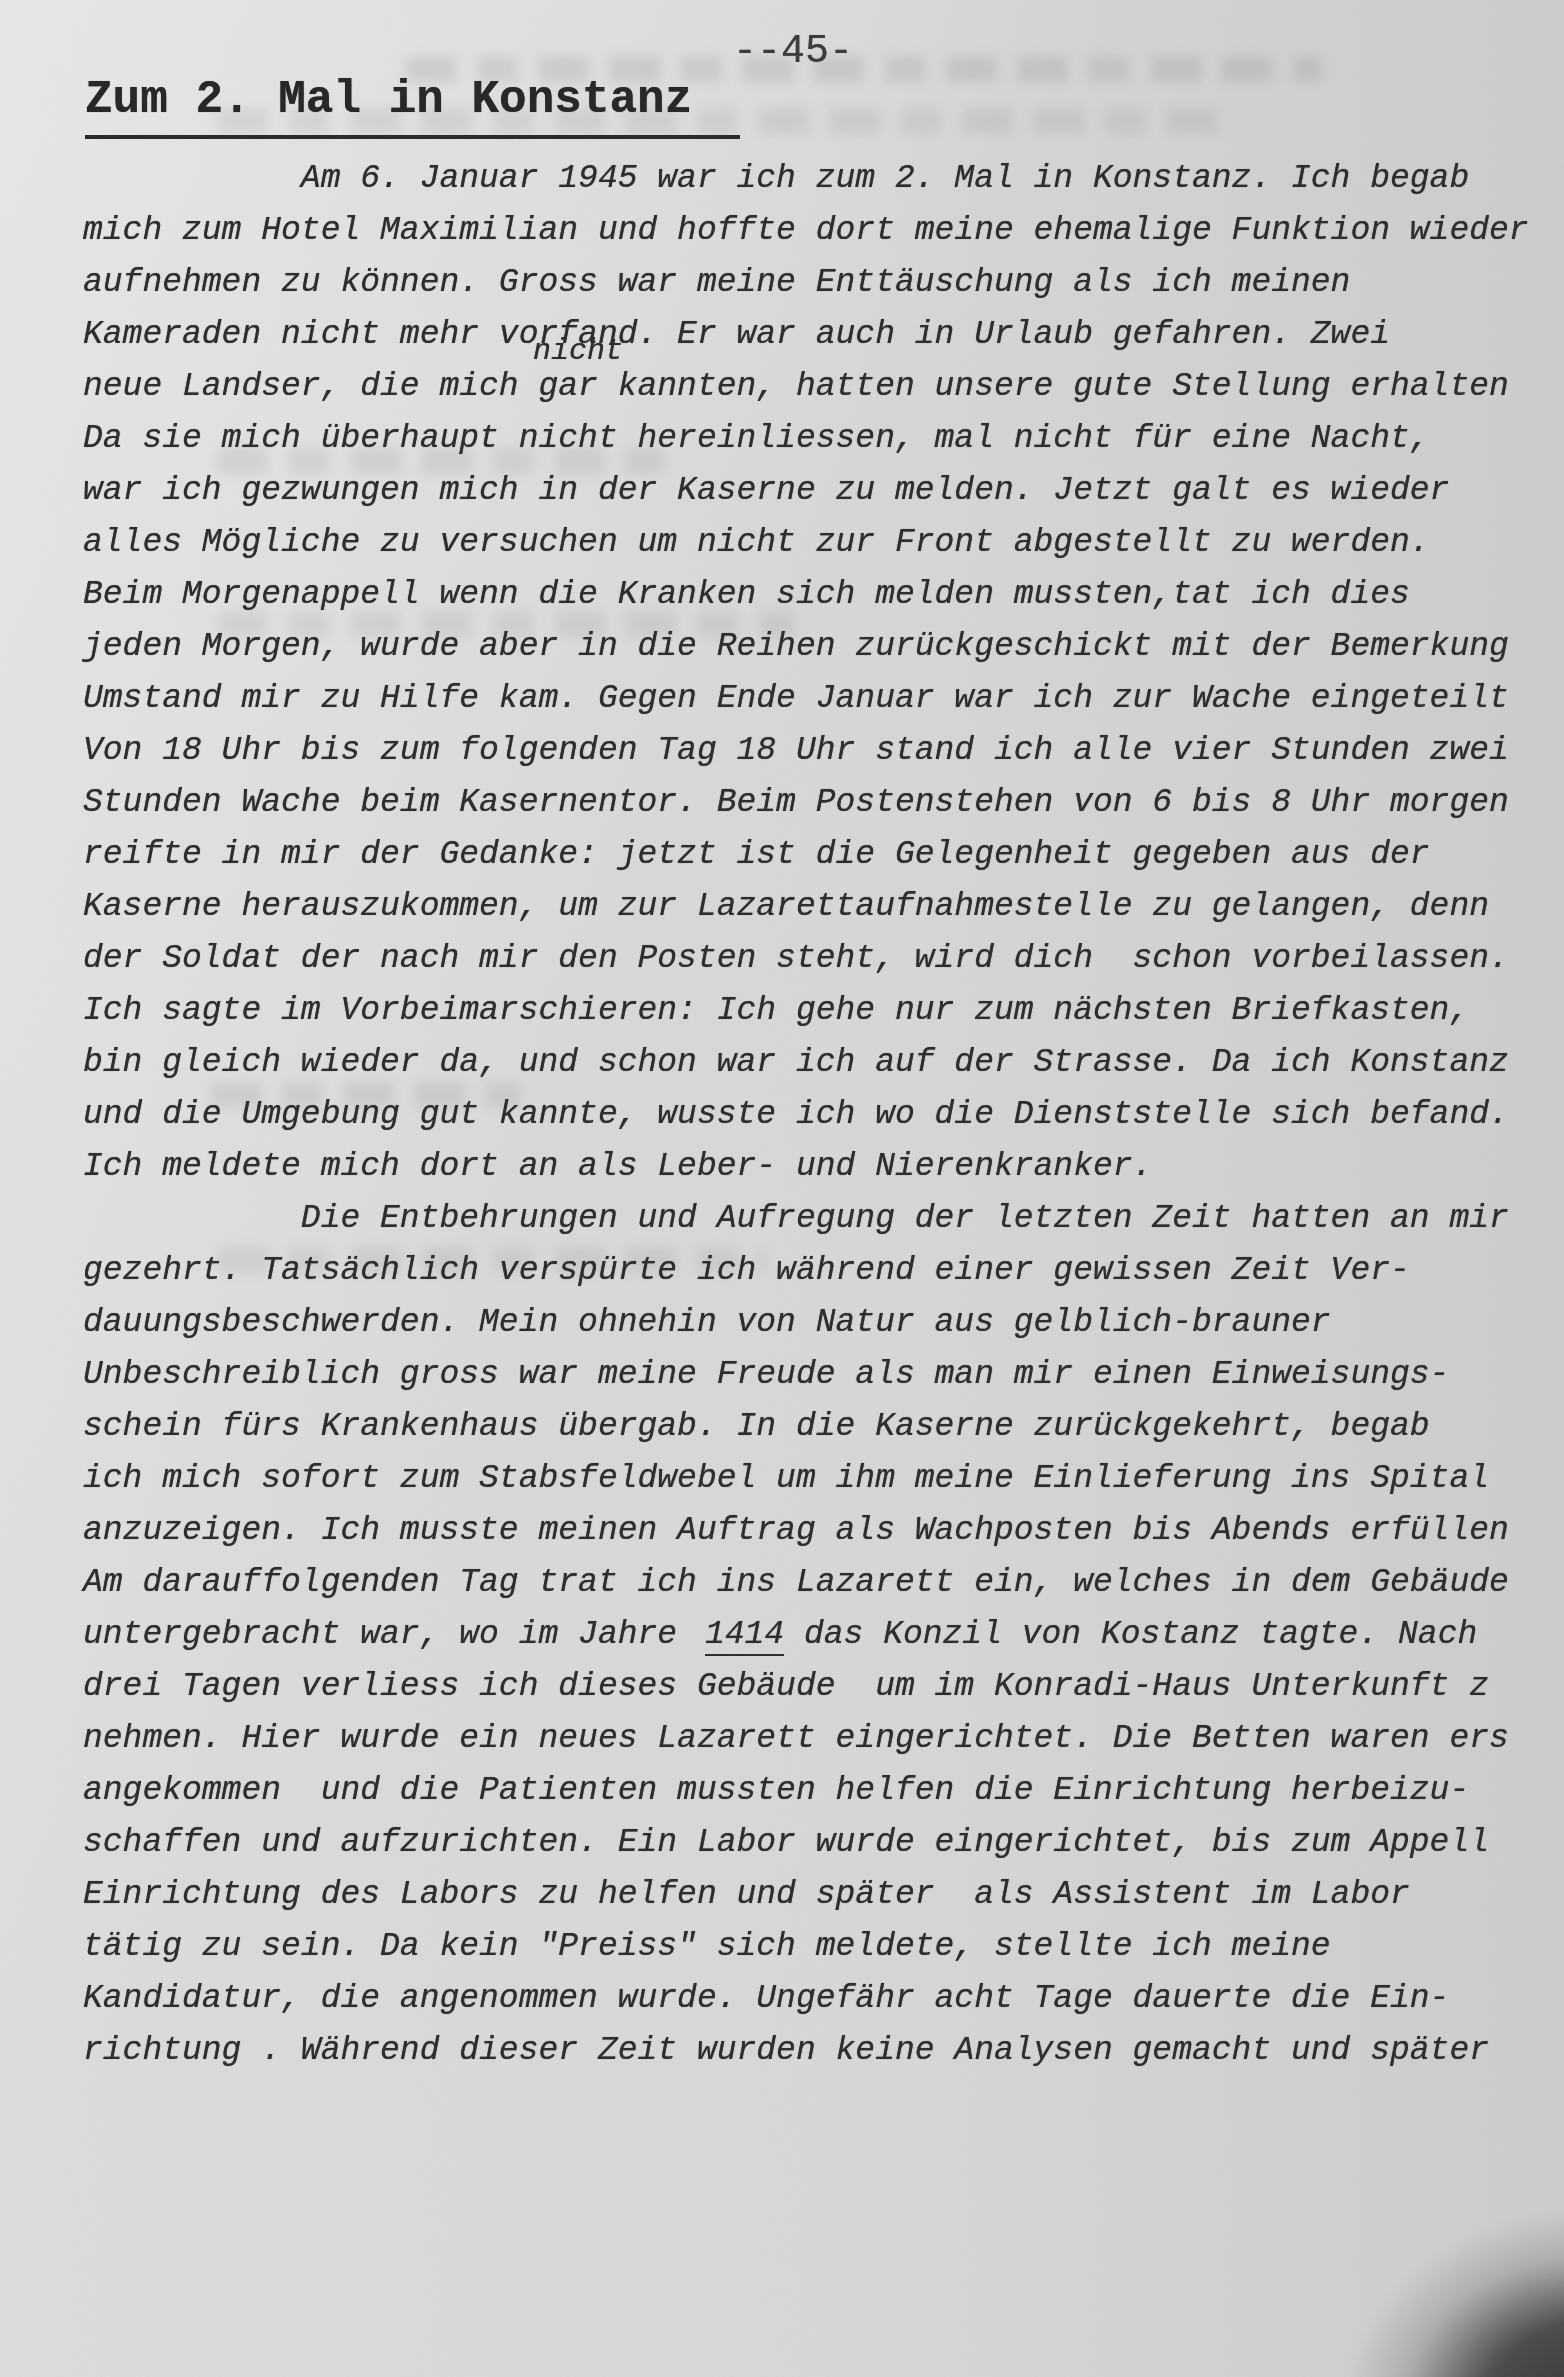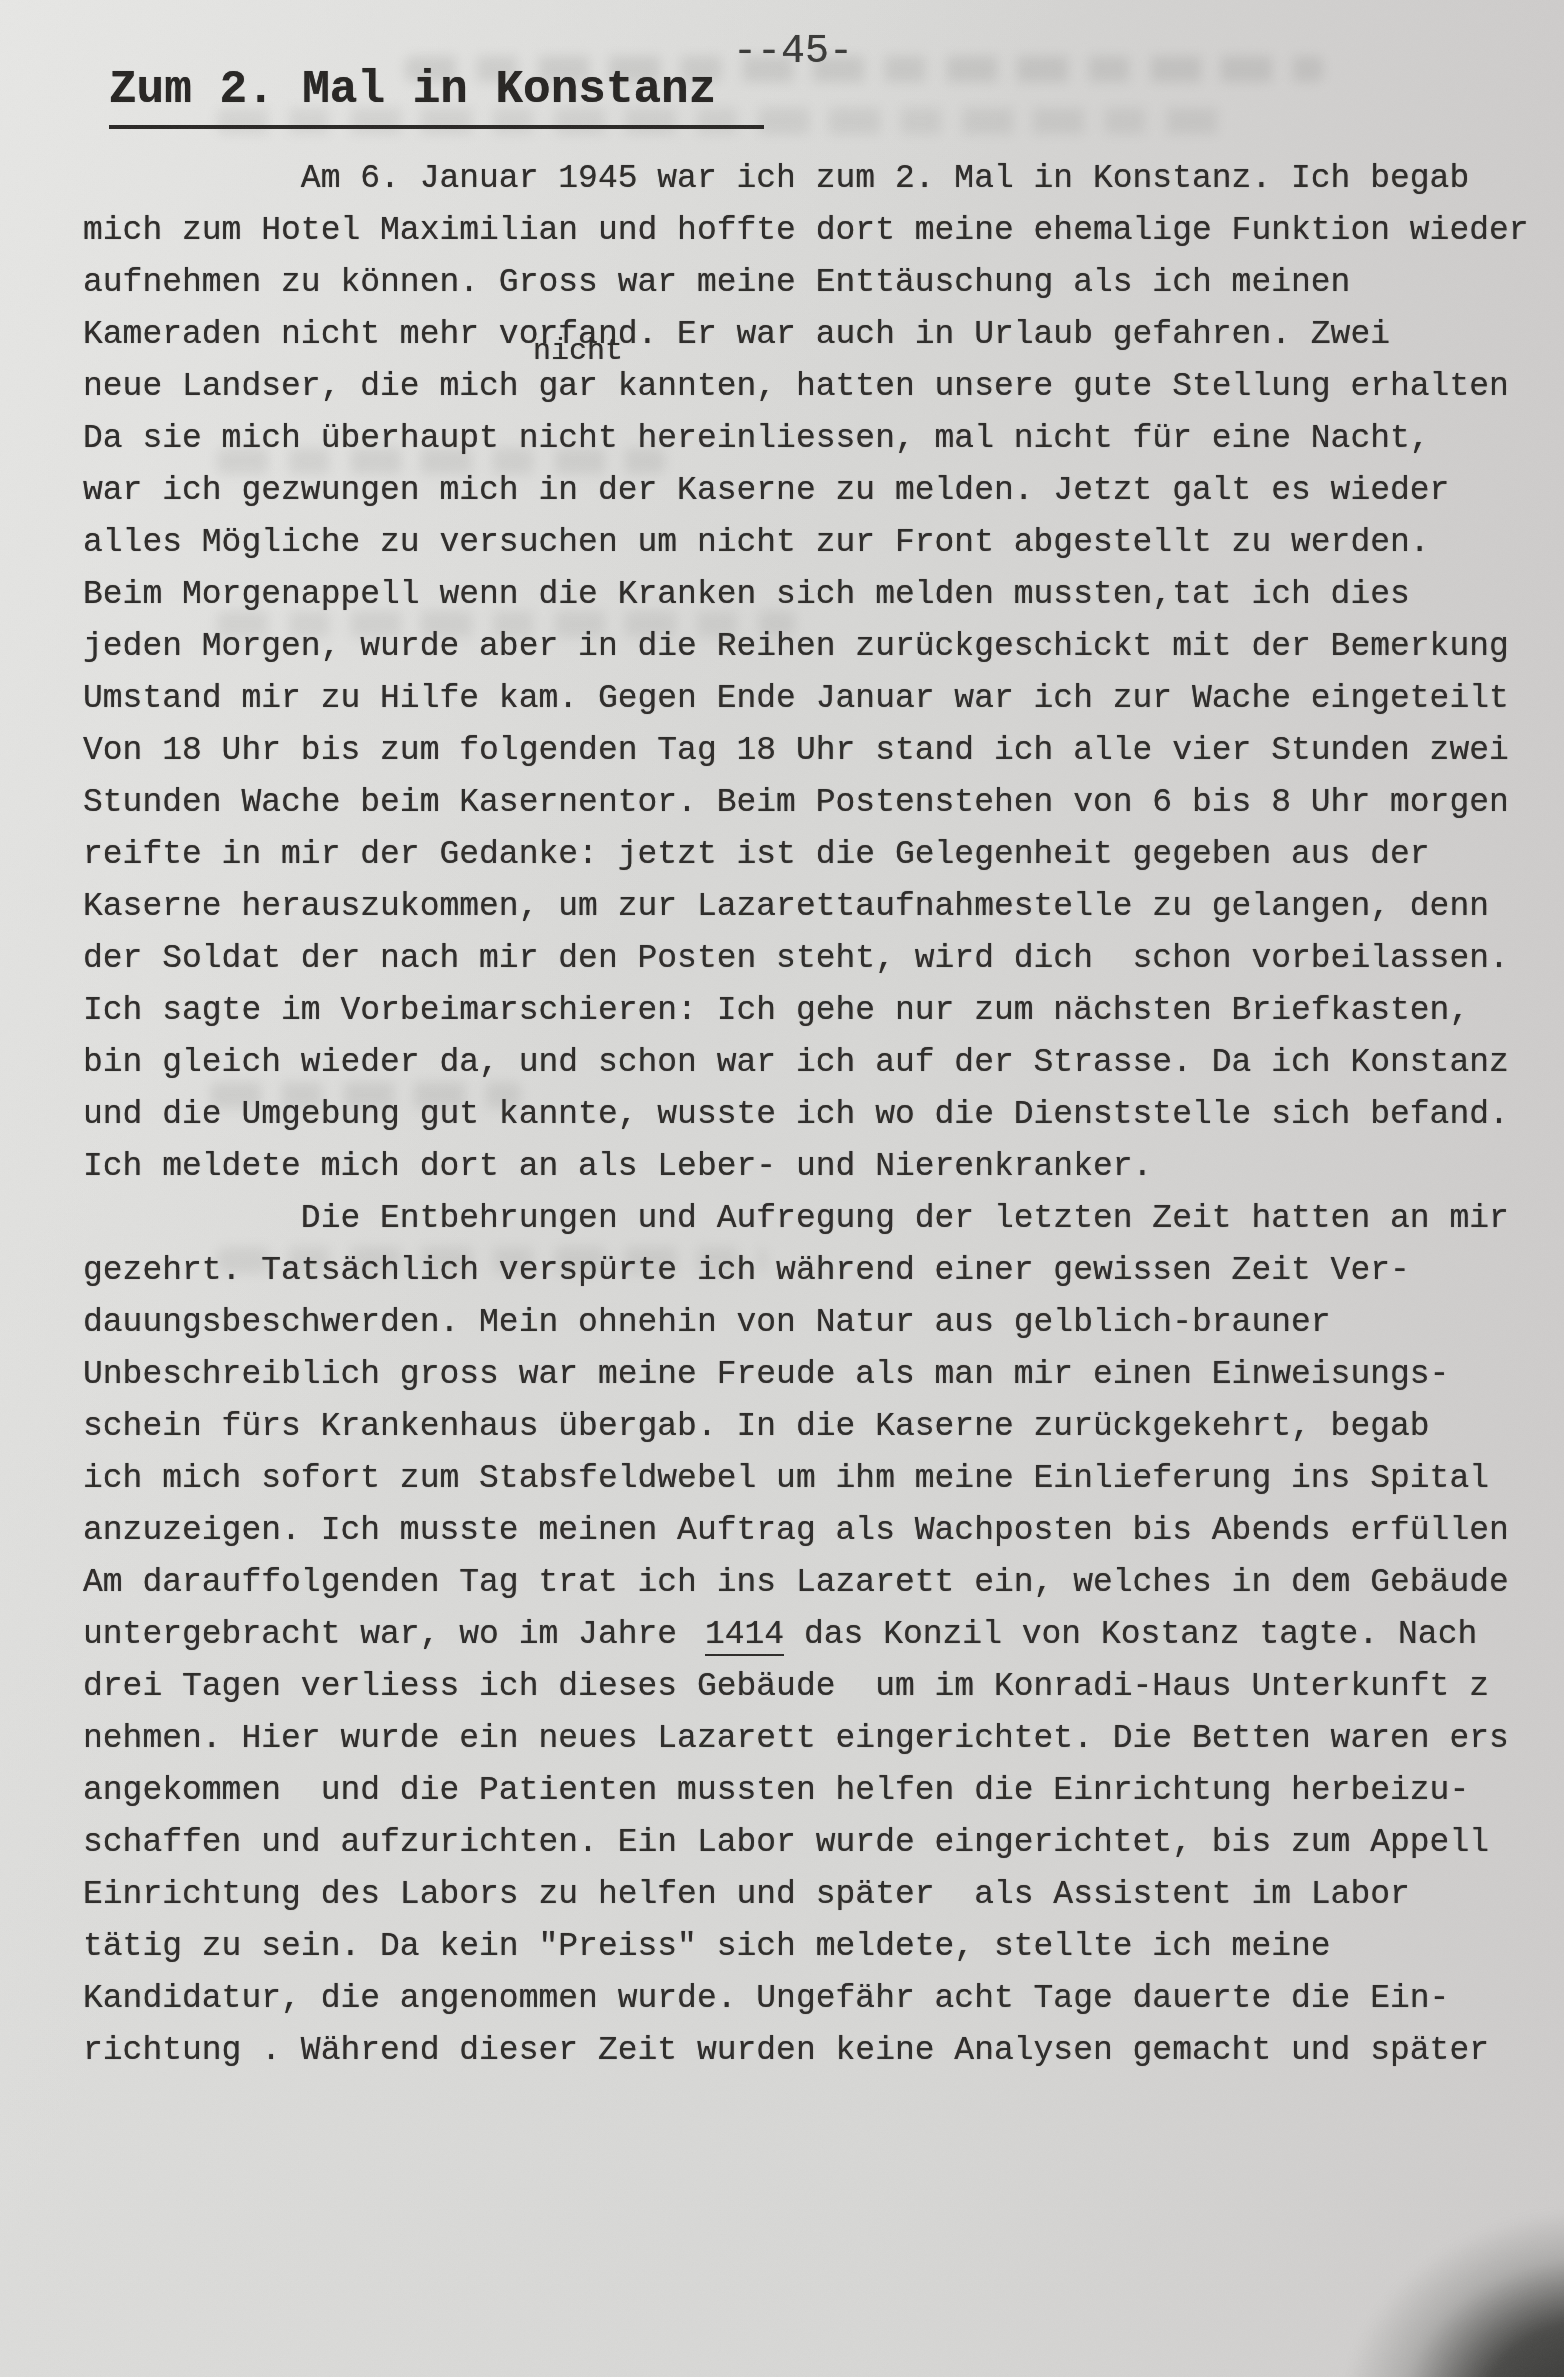--- a/index.html
+++ b/index.html
@@ -21,39 +21,39 @@
     top: 29px;
     left: 733px;
     font-size: 40px;
     letter-spacing: 0px;
     color: #3a3a38;
     text-shadow: 0 0 0.7px rgba(40,40,40,0.7);
     white-space: pre;
   }
   .title {
     position: absolute;
-    top: 64px;
+    top: 74px;
     left: 85px;
     font-size: 46px;
     font-weight: 700;
     color: #272523;
     white-space: pre;
     padding: 0 48px 8.7px 0;
     border-bottom: 4.3px solid #2a2826;
     text-shadow: 0 0 0.7px rgba(30,30,30,0.8);
-    margin-left: 24px;
   }
   .body-text {
     position: absolute;
     top: 153px;
     left: 83px;
     width: 1481px;
     font-size: 33px;
     line-height: 52px;
     text-shadow: 0 0 0.9px rgba(44,42,40,0.75);
+    font-style: italic;
   }
   .line { white-space: pre; position: relative; }
   .u {
     border-bottom: 2.9px solid #2d2b29;
     padding-bottom: 1.4px;
     margin-left: 8px;
   }
   .insert {
     position: absolute;
     top: -36px;

